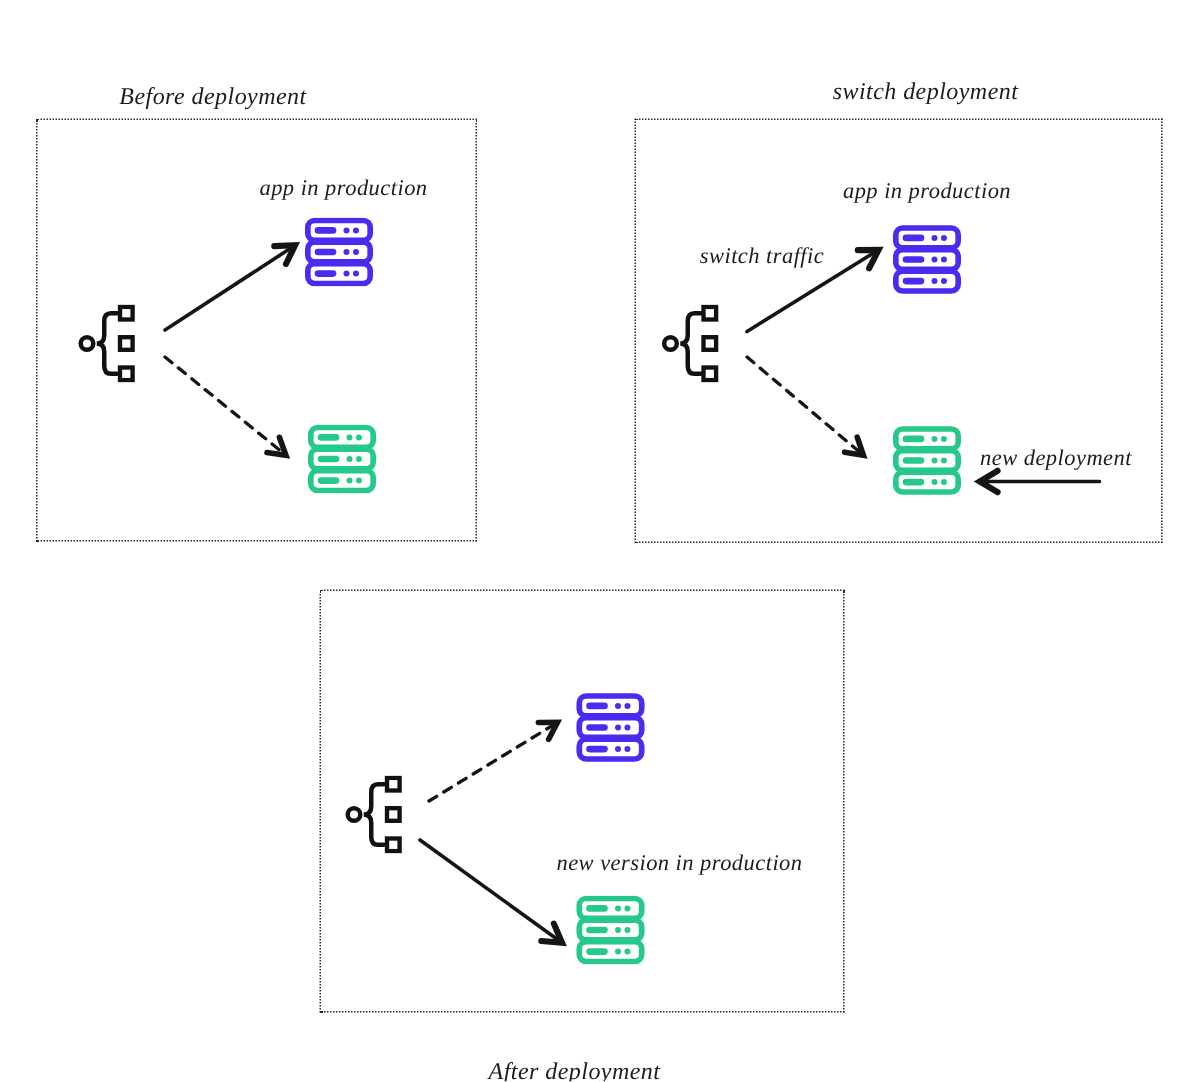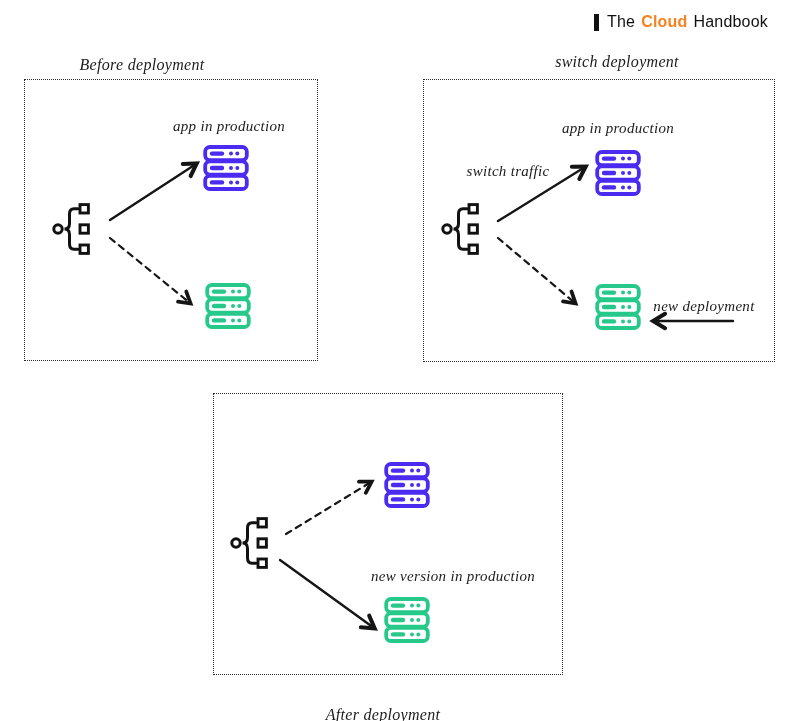--- a/index.html
+++ b/index.html
@@ -103,26 +103,20 @@
     stroke-width: 2.4;
     stroke-linecap: round;
   }
   .arrows path.dashed { stroke-dasharray: 6 5.5; stroke-width: 2.2; }
 </style>
 </head>
 <body>
 
 <div class="canvas">
 
-  <div class="brand">
-    <span class="brand-bar"></span>
-    <span class="brand-word">The</span>
-    <span class="brand-word brand-cloud">Cloud</span>
-    <span class="brand-word">Handbook</span>
-  </div>
 
   <div class="panel-box" id="box-before"></div>
   <div class="panel-box" id="box-during"></div>
   <div class="panel-box" id="box-after"></div>
 
   <div class="lbl title" id="t-before">Before deployment</div>
   <div class="lbl title" id="t-during">switch deployment</div>
   <div class="lbl title" id="t-after">After deployment</div>
 
   <div class="lbl" id="l-prod-1">app in production</div>

